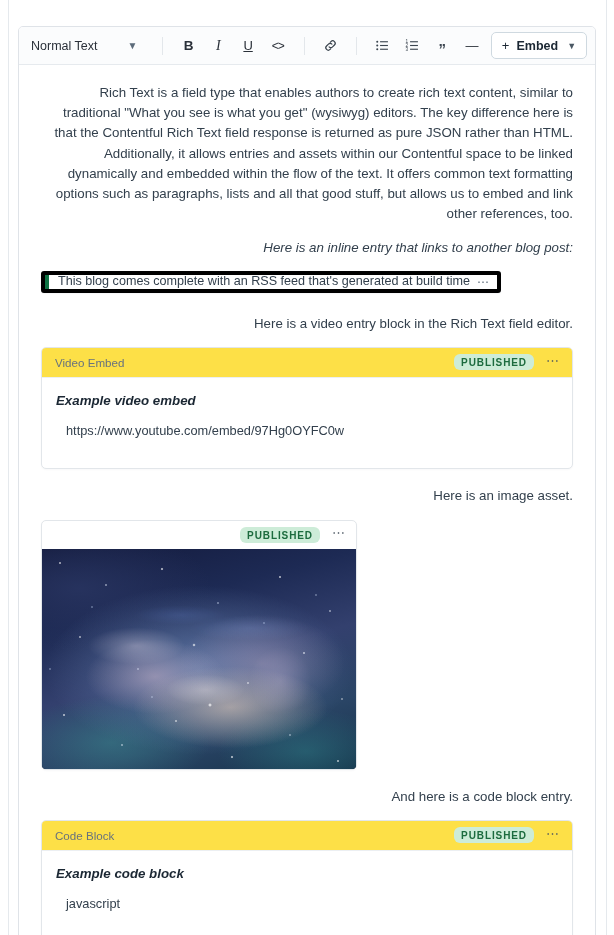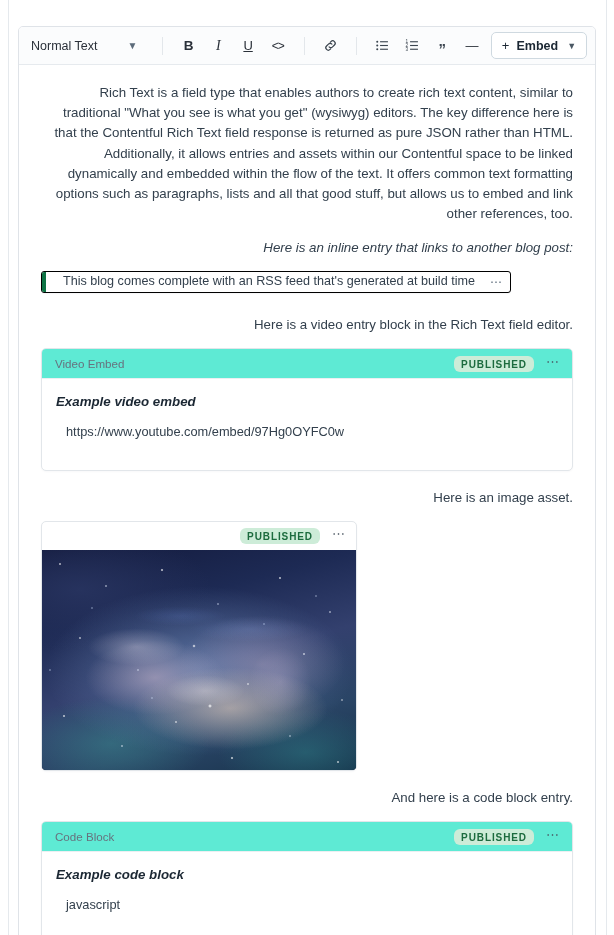--- a/index.html
+++ b/index.html
@@ -113,31 +113,30 @@
     color: #33404d;
   }
   .para { margin: 0 0 14px 0; text-align: right; }
   .para.tight { margin-bottom: 12px; font-style: italic; }
   .para.spaced { margin: 17px 0 13px 0; }
 
   
   .inline-entry {
     display: inline-flex;
     align-items: center;
-    border: 1px solid #000000;
+    border: 4px solid #000000;
     border-radius: 3px;
     background: #fff;
     padding: 0;
     height: 22px;
     max-width: 100%;
     cursor: pointer;
     box-shadow: 0 1px 1px rgba(25,37,50,0.04);
     overflow: hidden;
     margin-bottom: 4px;
-    gap: 8px;
   }
   .inline-entry .bar {
     width: 4px; align-self: stretch; background: #0e7344;
     flex: none;
   }
   .inline-entry .title {
     font-size: 12.6px;
     color: #33404d;
     padding: 0 7px 0 9px;
     white-space: nowrap;
@@ -157,21 +156,21 @@
     overflow: hidden;
     margin: 0 0 4px 0;
     box-shadow: 0 1px 2px rgba(25,37,50,0.03);
   }
   .card-head {
     display: flex;
     align-items: center;
     height: 30px;
     padding: 0 10px 0 13px;
     border-bottom: 1px solid #eceff2;
-    background: #5eead4;
+    background: #fde047;
   }
   .card-type {
     font-size: 11.6px;
     color: #67727e;
   }
   .badge {
     margin-left: auto;
     background: #cdecd8;
     color: #1c6b3e;
     font-size: 10px;

